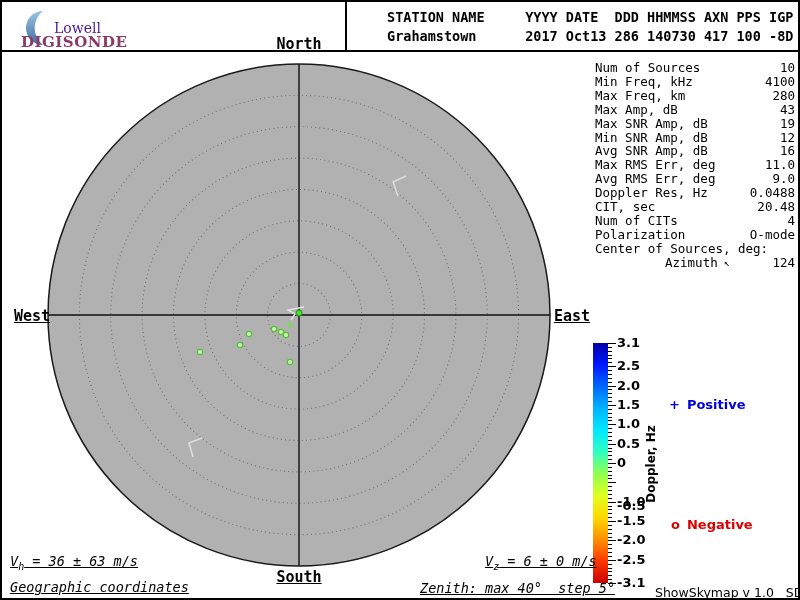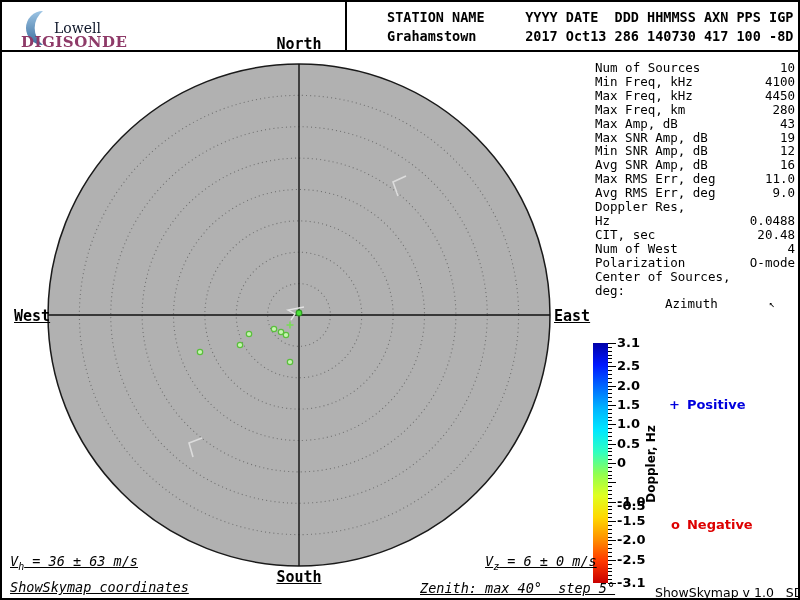--- a/index.html
+++ b/index.html
@@ -6,35 +6,35 @@
   #frame{position:relative;width:800px;height:600px;box-sizing:border-box;
          border:2px solid #000;background:#fff;overflow:hidden;
          font-family:"DejaVu Sans Mono",monospace;color:#000;}
   
   #header{position:absolute;left:0;top:0;width:100%;height:50px;box-sizing:border-box;
           border-bottom:2px solid #000;background:#fff;}
   #header-divider{position:absolute;left:343px;top:0;width:2px;height:50px;background:#000;}
   #logo{position:absolute;left:6px;top:4px;width:330px;height:44px;}
   #logo svg{position:absolute;left:2px;top:2px;}
   .logo-top{position:absolute;left:46px;top:14px;font-family:"DejaVu Serif",serif;
-            font-size:14px;color:#0f172a;}
+            font-size:14px;color:#4c1d95;}
   .logo-bottom{position:absolute;left:13px;top:27px;font-family:"DejaVu Serif",serif;
                font-weight:bold;font-size:15px;color:#8e3a68;letter-spacing:.5px;}
   #station{position:absolute;left:385px;top:6px;margin:0;font:bold 13.5px "DejaVu Sans Mono",monospace;
            line-height:19px;white-space:pre;}
   
   #skymap-svg{position:absolute;left:0;top:0;}
   .compass{position:absolute;font:bold 15px "DejaVu Sans Mono",monospace;text-decoration:underline;}
   #compass-north{left:297px;top:33px;transform:translateX(-50%);}
   #compass-south{left:297px;top:566px;transform:translateX(-50%);}
   #compass-west{left:12px;top:305px;}
   #compass-east{left:552px;top:305px;}
   
   #stats{position:absolute;left:593px;top:59px;width:200px;font-size:12.5px;line-height:13.9px;}
-  .stat-row{display:flex;align-items:flex-end;gap:45px;}
+  .stat-row{display:flex;align-items:flex-start;}
   .stat-row.indent{padding-left:70px;}
   .stat-row .az-ic{margin-left:6px;font-size:10px;}
   .stat-row .val{margin-left:auto;white-space:pre;}
   
   #cbar-gradient{position:absolute;left:591px;top:341px;width:15px;height:240px;}
   .cb-tick{position:absolute;background:#000;height:1px;}
   .cb-label{position:absolute;left:615px;font:bold 13px "DejaVu Sans",sans-serif;}
   #vlabel{position:absolute;left:604px;top:417px;width:90px;height:90px;display:flex;
           align-items:center;justify-content:center;transform:rotate(-90deg);
           font:bold 12px "DejaVu Sans",sans-serif;white-space:nowrap;}
@@ -110,24 +110,20 @@
   <div id="stats">
       <div class="stat-row">
         <span>Num of Sources</span>
         <span class="val">10</span>
       </div>
       <div class="stat-row">
         <span>Min Freq, kHz</span>
         <span class="val">4100</span>
       </div>
       <div class="stat-row">
-        <span>Max Freq, kHz</span>
-        <span class="val">4450</span>
-      </div>
-      <div class="stat-row">
         <span>Max Freq, km</span>
         <span class="val">280</span>
       </div>
       <div class="stat-row">
         <span>Max Amp, dB</span>
         <span class="val">43</span>
       </div>
       <div class="stat-row">
         <span>Max SNR Amp, dB</span>
         <span class="val">19</span>
@@ -150,21 +146,21 @@
       </div>
       <div class="stat-row">
         <span>Doppler Res, Hz</span>
         <span class="val">0.0488</span>
       </div>
       <div class="stat-row">
         <span>CIT, sec</span>
         <span class="val">20.48</span>
       </div>
       <div class="stat-row">
-        <span>Num of West</span>
+        <span>Num of CITs</span>
         <span class="val">4</span>
       </div>
       <div class="stat-row">
         <span>Polarization</span>
         <span class="val">O-mode</span>
       </div>
       <div class="stat-row">
         <span>Center of Sources, deg:</span>
         <span class="val"></span>
       </div>
@@ -272,18 +268,18 @@
   <div class="legend" id="legend-pos" style="color: rgb(0, 0, 221);">
     <span>+</span>
       <span>Positive</span>
   </div>
   <div class="legend" id="legend-neg" style="color: rgb(221, 0, 0);">
     <span>o</span>
       <span>Negative</span>
   </div>
 
   <div class="foot" id="vh-line"><span>V</span><sub>h</sub><span> = 36 ± 63 m/s</span></div>
-  <div class="foot" id="geo-note">ShowSkymap coordinates</div>
+  <div class="foot" id="geo-note">Geographic coordinates</div>
   <div class="foot" id="vz-line"><span>V</span><sub>z</sub><span> = 6 ± 0 m/s</span></div>
   <div class="foot" id="zenith-note">Zenith: max 40°  step 5°</div>
   <div id="version">ShowSkymap v 1.0   SD v 5.1</div>
 
 </div>
 
 </body></html>

